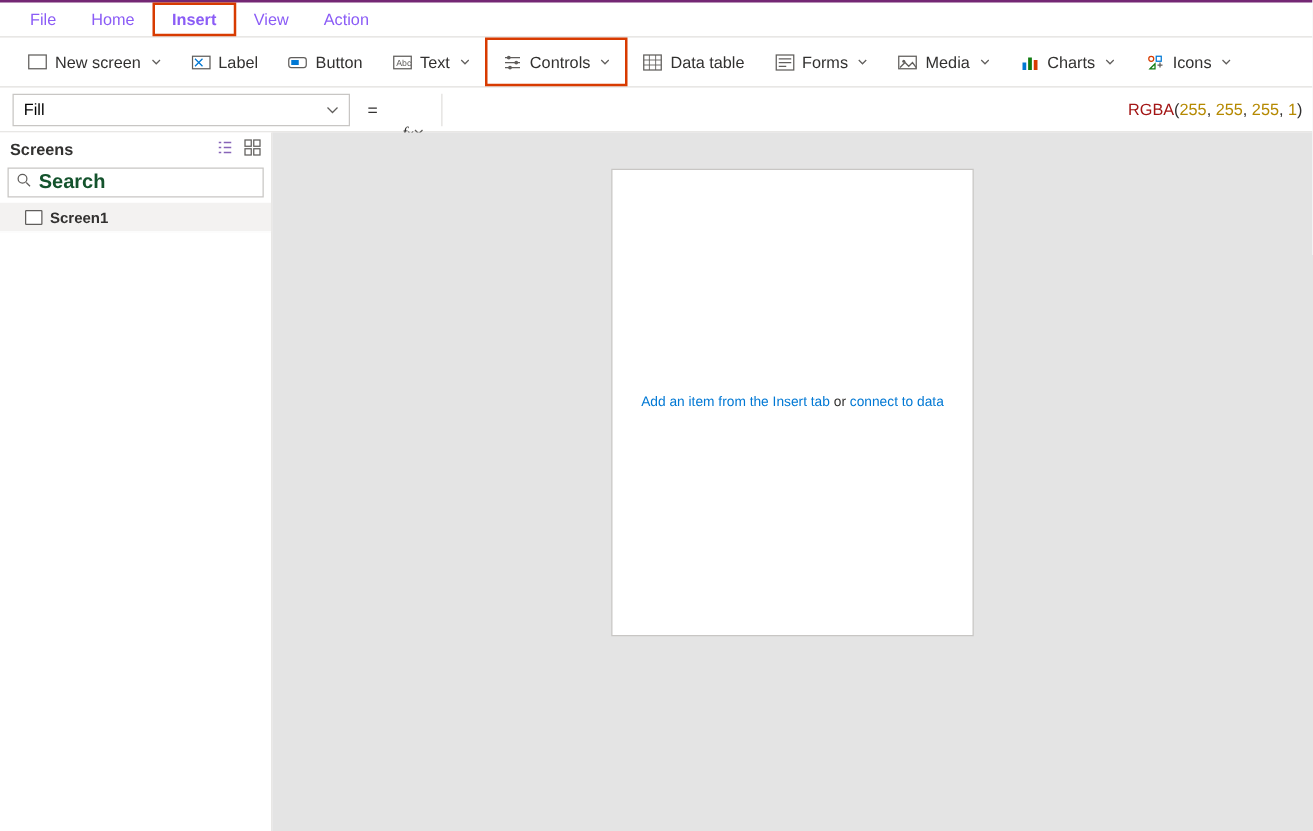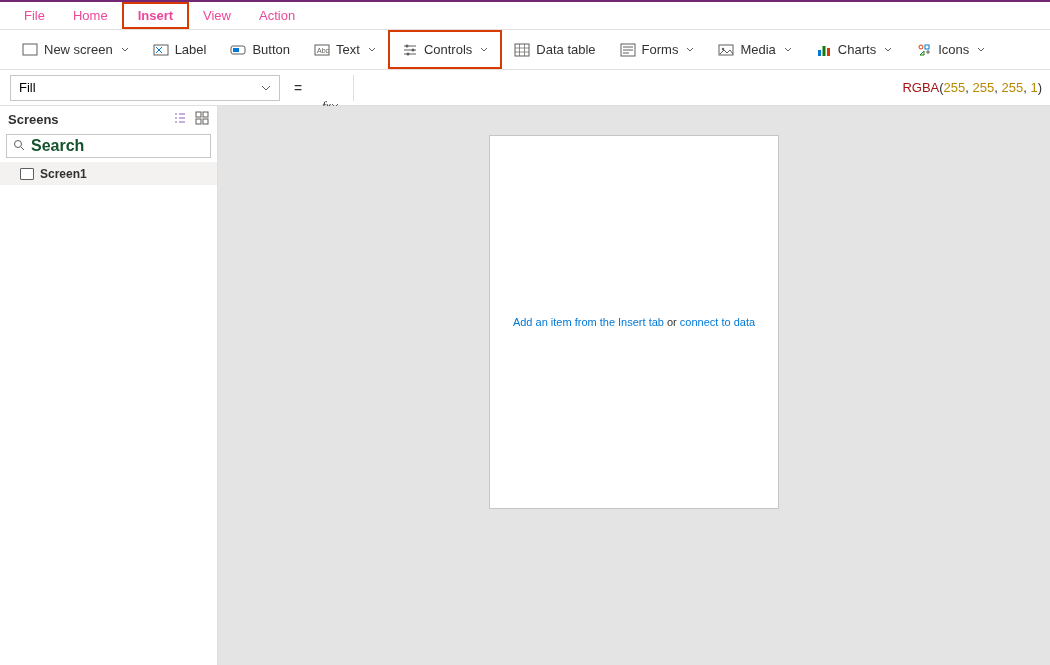--- a/index.html
+++ b/index.html
@@ -3,21 +3,21 @@
 <meta charset="utf-8">
 <style>
   * { box-sizing: border-box; margin: 0; padding: 0; font-family: "Segoe UI", Arial, sans-serif; }
   html, body { width: 1050px; height: 665px; overflow: hidden; background: #fff; }
 
   
   .top-sliver { height: 2px; background: #742774; }
 
   
   .menu-row { height: 28px; display: flex; align-items: stretch; border-bottom: 1px solid #e1dfdd; padding-left: 10px; }
-  .menu-tab { display: flex; align-items: center; padding: 0 14px; font-size: 13px; color: #ec4899; cursor: pointer; }
+  .menu-tab { display: flex; align-items: center; padding: 0 14px; font-size: 13px; color: #8b5cf6; cursor: pointer; }
   .menu-tab.active { font-weight: 700; }
   .highlight-red { border: 2px solid #d83b01; }
 
   
   .ribbon { height: 40px; display: flex; align-items: stretch; border-bottom: 1px solid #e1dfdd; padding-left: 10px; gap: 0; }
   .ribbon-item { display: flex; align-items: center; gap: 6px; padding: 0 12px; font-size: 13px; color: #323130; cursor: pointer; }
   .ribbon-item .icon { width: 16px; height: 16px; display: flex; align-items: center; justify-content: center; color: #605e5c; }
   .ribbon-item .chev { margin-left: 2px; }
   .ribbon-wrap { display: flex; align-items: center; }
   .ribbon-wrap.highlight-red { border: 2px solid #d83b01; }

